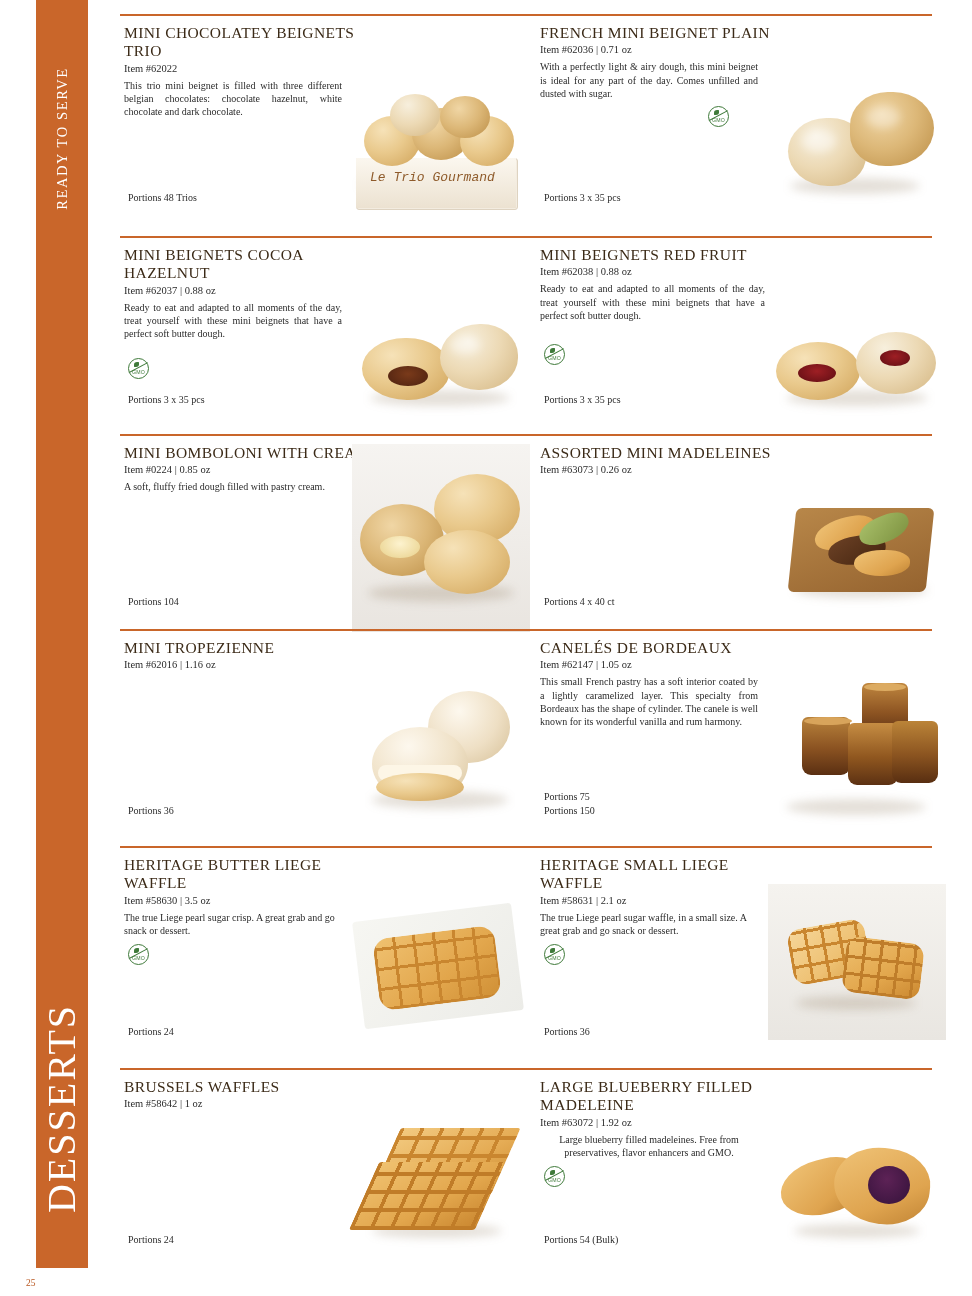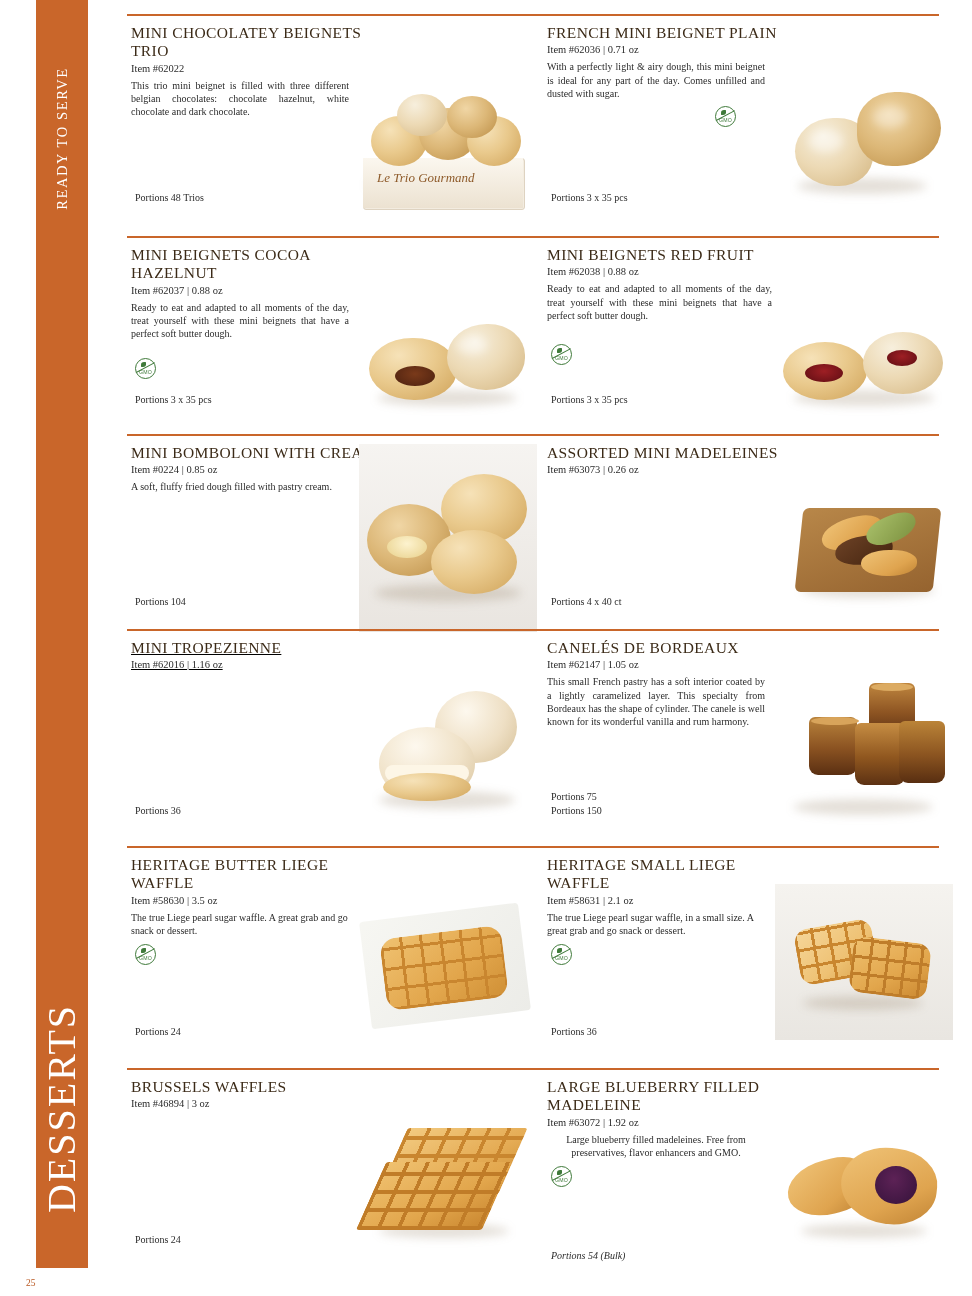--- a/index.html
+++ b/index.html
@@ -78,21 +78,20 @@
   
   .grid {
     position: absolute;
     left: 120px;
     top: 14px;
     width: 812px;
   }
   .row {
     display: flex;
     width: 812px;
-    margin-left: 7px;
   }
   .cell {
     width: 406px;
     box-sizing: border-box;
     position: relative;
     border-top: 2px solid #c9662a;
     padding: 8px 10px 0 4px;
   }
   .cell.right {
     padding-left: 14px;
@@ -234,21 +233,21 @@
 
           <div class="photo" style="left:222px; top:46px; width:180px; height:152px;">
             <div class="shadow-soft" style="left:14px; top:104px; width:152px; height:22px;"></div>
             <div style="position:absolute; left:10px; top:88px; width:160px; height:50px; background:#f3ece0; border:1px solid #ded3c1; border-radius:3px;"></div>
             <div style="position:absolute; left:10px; top:88px; width:160px; height:50px; background:linear-gradient(180deg,#fbf7ef 0%,#ece2d1 100%);"></div>
             <div class="blob t-golden" style="left:18px; top:46px; width:56px; height:50px;"></div>
             <div class="blob t-golden-d" style="left:66px; top:38px; width:58px; height:52px;"></div>
             <div class="blob t-golden" style="left:114px; top:46px; width:54px; height:50px;"></div>
             <div class="blob t-sugar" style="left:44px; top:24px; width:50px; height:42px;"></div>
             <div class="blob t-golden-d" style="left:94px; top:26px; width:50px; height:42px;"></div>
-            <div style="position:absolute; left:24px; top:100px; font-family:Liberation Serif, serif; font-style:italic; font-size:13px; color:#8e5a2a;">Le Trio Gourmand</div>
+            <div style="position:absolute; left:24px; top:100px; font-family:Liberation Mono, monospace; font-style:italic; font-size:13px; color:#8e5a2a;">Le Trio Gourmand</div>
           </div>
         </div>
       </div>
 
       <div class="cell right" style="height:222px;">
         <div class="cell-inner">
           <div class="prod-title inline-item">FRENCH MINI BEIGNET PLAIN</div>
           <div class="prod-item">Item #62036 | 0.71 oz</div>
           <div class="prod-desc">With a perfectly light &amp; airy dough, this mini beignet is ideal for any part of the day.  Comes unfilled and dusted with sugar.</div>
           <span class="gmo" style="position:absolute; left:168px; top:78px;">
@@ -346,21 +345,21 @@
             <div class="blob" style="left:52px; top:62px; width:58px; height:28px; border-radius:50% 42% 50% 46%; background:linear-gradient(150deg,#6d4226 0%,#44240f 100%); transform:rotate(-8deg);"></div>
             <div class="blob" style="left:82px; top:42px; width:52px; height:26px; border-radius:50% 42% 50% 46%; background:linear-gradient(150deg,#a9c06a 0%,#7d9240 100%); transform:rotate(-22deg);"></div>
             <div class="blob t-made" style="left:78px; top:76px; width:56px; height:26px; border-radius:50% 42% 50% 46%;"></div>
           </div>
         </div>
       </div>
     </div>
 
     <div class="row">
 
-      <div class="cell" style="height:217px;text-decoration:underline;">
+      <div class="cell" style="height:217px;">
         <div class="cell-inner">
           <div class="prod-title">MINI TROPEZIENNE</div>
           <div class="prod-item">Item #62016 | 1.16 oz</div>
           <div class="portions" style="left:4px; top:166px;">Portions 36</div>
 
           <div class="photo" style="left:226px; top:30px; width:180px; height:160px;">
             <div class="shadow-soft" style="left:22px; top:122px; width:136px; height:18px;"></div>
             <div class="blob" style="left:78px; top:22px; width:82px; height:72px; background:radial-gradient(ellipse at 38% 28%, #fdf8ee 0%, #eedfc4 55%, #d5bf96 100%);"></div>
             <div class="blob" style="left:22px; top:58px; width:96px; height:74px; background:radial-gradient(ellipse at 38% 26%, #fdf8ee 0%, #f0e2c8 55%, #d8c39c 100%);"></div>
             <div style="position:absolute; left:28px; top:96px; width:84px; height:16px; background:#fdf6e6; border-radius:8px;"></div>
@@ -389,21 +388,21 @@
         </div>
       </div>
     </div>
 
     <div class="row">
 
       <div class="cell" style="height:222px;">
         <div class="cell-inner">
           <div class="prod-title">HERITAGE BUTTER LIEGE WAFFLE</div>
           <div class="prod-item">Item #58630 | 3.5 oz</div>
-          <div class="prod-desc" style="text-align:left;">The true Liege pearl sugar waffle. A great grab and go snack or dessert.</div>
+          <div class="prod-desc" style="text-align:left;">The true Liege pearl sugar crisp. A great grab and go snack or dessert.</div>
           <span class="gmo" style="position:absolute; left:4px; top:84px;">
             <span class="gmo-slash"></span>
             <span class="gmo-text">GMO</span>
           </span>
           <div class="portions" style="left:4px; top:170px;">Portions 24</div>
 
           <div class="photo" style="left:222px; top:34px; width:184px; height:158px;">
             <div style="position:absolute; left:12px; top:22px; width:160px; height:108px; background:linear-gradient(135deg, rgba(245,245,240,0.85) 0%, rgba(228,228,222,0.7) 100%); border-radius:4px; transform:rotate(-7deg);"></div>
             <div style="position:absolute; left:30px; top:42px; width:122px; height:72px; transform:rotate(-7deg); border-radius:16px; background:
                  repeating-linear-gradient(0deg, #c9862f 0px, #c9862f 3px, rgba(0,0,0,0) 3px, rgba(0,0,0,0) 20px),
@@ -438,21 +437,21 @@
           </div>
         </div>
       </div>
     </div>
 
     <div class="row">
 
       <div class="cell" style="height:206px;">
         <div class="cell-inner">
           <div class="prod-title">BRUSSELS WAFFLES</div>
-          <div class="prod-item">Item #46894 | 3 oz</div>
+          <div class="prod-item">Item #58642 | 1 oz</div>
           <div class="portions" style="left:4px; top:156px;">Portions 24</div>
 
           <div class="photo" style="left:224px; top:28px; width:182px; height:150px;">
             <div class="shadow-soft" style="left:24px; top:118px; width:130px; height:14px;"></div>
             <div style="position:absolute; left:38px; top:22px; width:120px; height:66px; transform:skewX(-24deg); background:
                  repeating-linear-gradient(0deg, #c9862f 0px, #c9862f 4px, rgba(0,0,0,0) 4px, rgba(0,0,0,0) 18px),
                  repeating-linear-gradient(90deg, #c9862f 0px, #c9862f 4px, rgba(0,0,0,0) 4px, rgba(0,0,0,0) 20px),
                  linear-gradient(145deg, #f3cb81 0%, #e5ac55 60%, #cf8f35 100%); border-radius:3px;"></div>
             <div style="position:absolute; left:16px; top:56px; width:126px; height:68px; transform:skewX(-24deg); background:
                  repeating-linear-gradient(0deg, #c07c28 0px, #c07c28 4px, rgba(0,0,0,0) 4px, rgba(0,0,0,0) 18px),
@@ -464,21 +463,21 @@
 
       <div class="cell right" style="height:206px;">
         <div class="cell-inner">
           <div class="prod-title">LARGE BLUEBERRY FILLED MADELEINE</div>
           <div class="prod-item">Item #63072 | 1.92 oz</div>
           <div class="prod-desc" style="text-align:center;">Large blueberry filled madeleines. Free from preservatives, flavor enhancers and GMO.</div>
           <span class="gmo" style="position:absolute; left:4px; top:84px;">
             <span class="gmo-slash"></span>
             <span class="gmo-text">GMO</span>
           </span>
-          <div class="portions" style="left:4px; top:172px;font-style:italic;">Portions 54 (Bulk)</div>
+          <div class="portions" style="left:4px; top:156px;">Portions 54 (Bulk)</div>
 
           <div class="photo" style="left:232px; top:46px; width:174px; height:130px;">
             <div class="shadow-soft" style="left:22px; top:100px; width:126px; height:14px;"></div>
             <div class="blob t-made" style="left:8px; top:36px; width:84px; height:54px; border-radius:52% 40% 46% 50%; transform:rotate(-14deg);"></div>
             <div class="blob t-made" style="left:62px; top:24px; width:96px; height:76px; border-radius:50% 46% 48% 52%; transform:rotate(6deg);"></div>
             <div class="blob" style="left:96px; top:42px; width:42px; height:38px; background:radial-gradient(ellipse at 45% 35%, #5d2256 0%, #34123a 100%); border-radius:50%;"></div>
           </div>
         </div>
       </div>
     </div>

